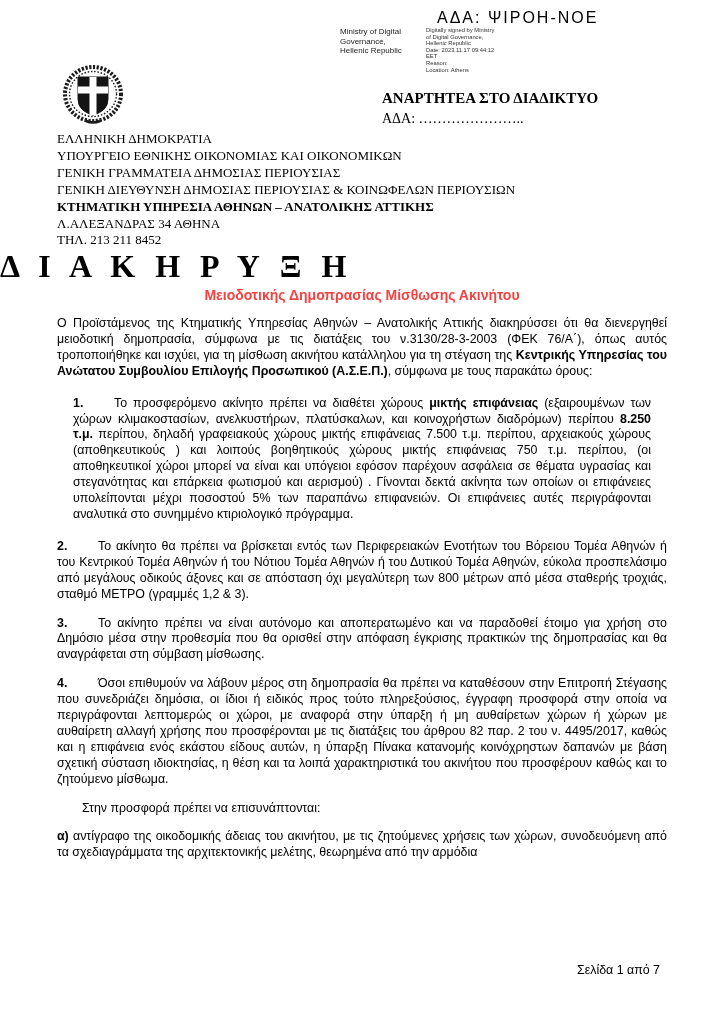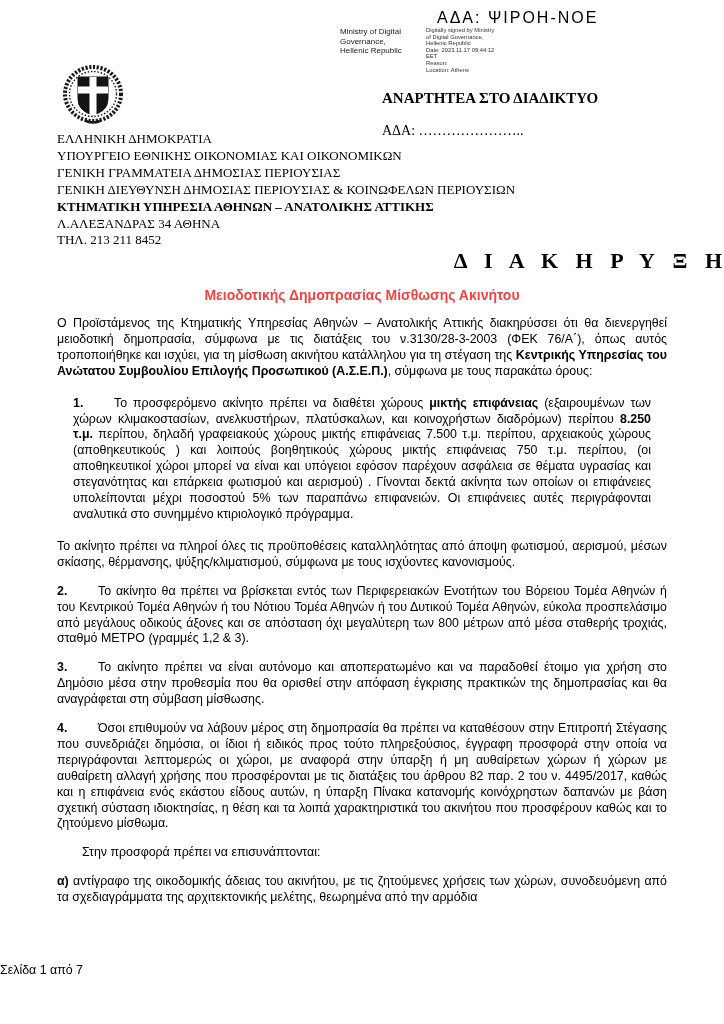--- a/index.html
+++ b/index.html
@@ -29,52 +29,52 @@
   
   .logo{position:absolute;top:64px;left:60px;width:66px;height:64px;}
   
   .hr-block{position:absolute;top:90px;left:382px;width:258px;text-align:left;}
   .anartitea{
     font-family:"Liberation Serif", serif;font-weight:bold;
     font-size:15px;color:#000;
   }
   .ada-blank{
     font-family:"Liberation Serif", serif;
-    font-size:14px;color:#000;margin-top:16px;
+    font-size:14px;color:#000;margin-top:4px;
   }
   
   .letterhead{
     position:absolute;top:131px;left:57px;width:560px;
     font-family:"Liberation Serif", serif;
     font-size:13px;line-height:16.9px;color:#000;
   }
   .letterhead .lh-bold{font-weight:bold;}
   
   .title{
-    position:absolute;top:248px;left:0;width:724px;text-align:right;
+    position:absolute;top:248px;left:0;width:724px;text-align:left;
     font-family:"Liberation Serif", serif;font-weight:bold;
-    font-size:22px;letter-spacing:2px;word-spacing:8px;color:#000;
+    font-size:32px;letter-spacing:2px;word-spacing:8px;color:#000;
   }
   .subtitle{
     position:absolute;top:287px;left:0;width:724px;text-align:center;
     font-weight:bold;font-size:14px;color:#ef4444;
   }
   
   .bodytext{
     position:absolute;top:316px;left:57px;width:610px;
     font-size:12.4px;line-height:15.9px;text-align:justify;color:#000;
   }
   .bodytext p{margin:0 0 13px 0;}
   .bodytext p.nogap{margin:16px;}
   .num{display:inline-block;width:41px;font-weight:bold;}
   .indent1{text-indent:25px;}
   b{font-weight:bold;}
   
   .footer{
-    position:absolute;top:963px;left:0;width:660px;text-align:left;
+    position:absolute;top:963px;left:0;width:660px;text-align:right;
     font-size:12.4px;color:#000;
   }
 </style>
 </head>
 <body>
 
 <div class="page">
 
   <div class="ada-top">ΑΔΑ: ΨΙΡΟΗ-ΝΟΕ</div>
 
@@ -118,21 +118,20 @@
   </div>
 
   <div class="title">Δ Ι Α Κ Η Ρ Υ Ξ Η</div>
   <div class="subtitle">Μειοδοτικής Δημοπρασίας Μίσθωσης Ακινήτου</div>
 
   <div class="bodytext">
 
     <p style="margin-bottom:8px;"><span>Ο Προϊστάμενος της Κτηματικής Υπηρεσίας Αθηνών – Ανατολικής Αττικής διακηρύσσει ότι θα διενεργηθεί μειοδοτική δημοπρασία, σύμφωνα με τις διατάξεις του ν.3130/28-3-2003 (ΦΕΚ 76/Α΄), όπως αυτός τροποποιήθηκε και ισχύει, για τη μίσθωση ακινήτου κατάλληλου για τη στέγαση της </span><b>Κεντρικής Υπηρεσίας του Ανώτατου Συμβουλίου Επιλογής Προσωπικού (Α.Σ.Ε.Π.)</b><span>, σύμφωνα με τους παρακάτω όρους:</span></p>
 
     <p class="nogap"><b class="num">1.</b><span>Το προσφερόμενο ακίνητο πρέπει να διαθέτει χώρους </span><b>μικτής επιφάνειας</b><span> (εξαιρουμένων των χώρων κλιμακοστασίων, ανελκυστήρων, πλατύσκαλων, και κοινοχρήστων διαδρόμων) περίπου </span><b>8.250 τ.μ.</b><span> περίπου, δηλαδή γραφειακούς χώρους μικτής επιφάνειας 7.500 τ.μ. περίπου, αρχειακούς χώρους (αποθηκευτικούς ) και λοιπούς βοηθητικούς χώρους μικτής επιφάνειας 750 τ.μ. περίπου, (οι αποθηκευτικοί χώροι μπορεί να είναι και υπόγειοι εφόσον παρέχουν ασφάλεια σε θέματα υγρασίας και στεγανότητας και επάρκεια φωτισμού και αερισμού) . Γίνονται δεκτά ακίνητα των οποίων οι επιφάνειες υπολείπονται μέχρι ποσοστού 5% των παραπάνω επιφανειών. Οι επιφάνειες αυτές περιγράφονται αναλυτικά στο συνημμένο κτιριολογικό πρόγραμμα.</span></p>
-    <p>Το ακίνητο πρέπει να πληροί όλες τις προϋποθέσεις καταλληλότητας από άποψη φωτισμού, αερισμού, μέσων σκίασης, θέρμανσης, ψύξης/κλιματισμού, σύμφωνα με τους ισχύοντες κανονισμούς.</p>
 
     <p><b class="num">2.</b><span>Το ακίνητο θα πρέπει να βρίσκεται εντός των Περιφερειακών Ενοτήτων του Βόρειου Τομέα Αθηνών ή του Κεντρικού Τομέα Αθηνών ή του Νότιου Τομέα Αθηνών ή του Δυτικού Τομέα Αθηνών, εύκολα προσπελάσιμο από μεγάλους οδικούς άξονες και σε απόσταση όχι μεγαλύτερη των 800 μέτρων από μέσα σταθερής τροχιάς, σταθμό ΜΕΤΡΟ (γραμμές 1,2 &amp; 3).</span></p>
 
     <p><b class="num">3.</b><span>Το ακίνητο πρέπει να είναι αυτόνομο και αποπερατωμένο και να παραδοθεί έτοιμο για χρήση στο Δημόσιο μέσα στην προθεσμία που θα ορισθεί στην απόφαση έγκρισης πρακτικών της δημοπρασίας και θα αναγράφεται στη σύμβαση μίσθωσης.</span></p>
 
     <p><b class="num">4.</b><span>Όσοι επιθυμούν να λάβουν μέρος στη δημοπρασία θα πρέπει να καταθέσουν στην Επιτροπή Στέγασης που συνεδριάζει δημόσια, οι ίδιοι ή ειδικός προς τούτο πληρεξούσιος, έγγραφη προσφορά στην οποία να περιγράφονται λεπτομερώς οι χώροι, με αναφορά στην ύπαρξη ή μη αυθαίρετων χώρων ή χώρων με αυθαίρετη αλλαγή χρήσης που προσφέρονται με τις διατάξεις του άρθρου 82 παρ. 2 του ν. 4495/2017, καθώς και η επιφάνεια ενός εκάστου είδους αυτών, η ύπαρξη Πίνακα κατανομής κοινόχρηστων δαπανών με βάση σχετική σύσταση ιδιοκτησίας, η θέση και τα λοιπά χαρακτηριστικά του ακινήτου που προσφέρουν καθώς και το ζητούμενο μίσθωμα.</span></p>
 
     <p class="indent1">Στην προσφορά πρέπει να επισυνάπτονται:</p>
 
     <p><b>α)</b><span> αντίγραφο της οικοδομικής άδειας του ακινήτου, με τις ζητούμενες χρήσεις των χώρων, συνοδευόμενη από τα σχεδιαγράμματα της αρχιτεκτονικής μελέτης, θεωρημένα από την αρμόδια</span></p>

